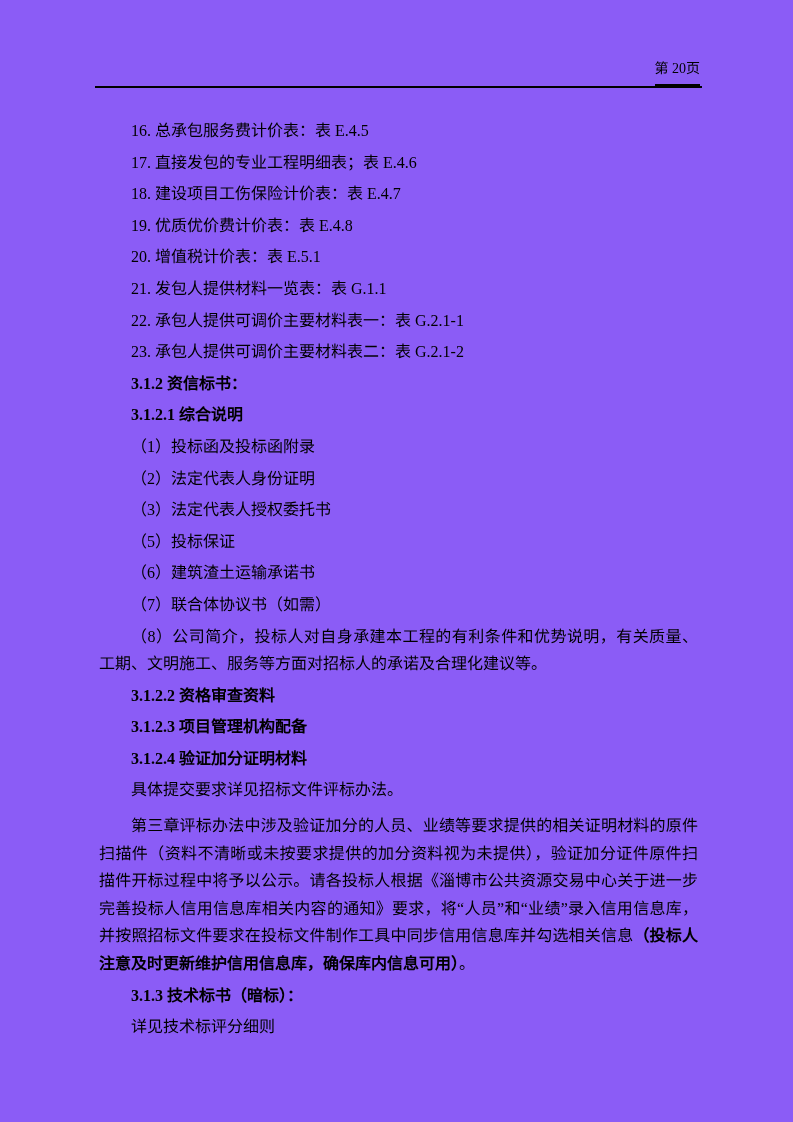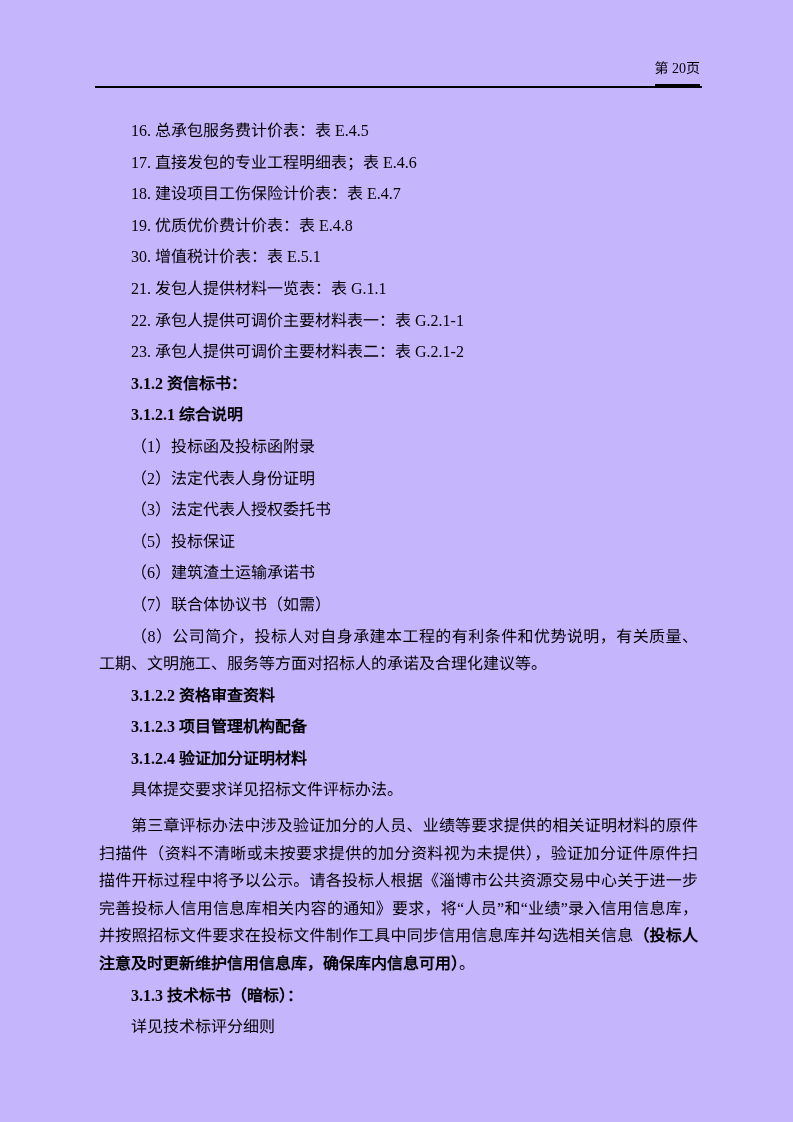--- a/index.html
+++ b/index.html
@@ -4,21 +4,21 @@
 <style>
   html, body {
     margin: 0;
     padding: 0;
     background: #ffffff;
   }
   .page {
     position: relative;
     width: 793px;
     height: 1122px;
-    background: #c4b5fd;
+    background: #8b5cf6;
     color: #000000;
     font-family: "Liberation Serif", "DejaVu Serif", serif;
     overflow: hidden;
   }
   .header {
     position: absolute;
     left: 95px;
     top: 0;
     width: 607px;
     height: 88px;
@@ -72,21 +72,21 @@
   <div class="header">
     <span class="page-num">第 20页</span>
     <div class="header-rule"></div>
   </div>
 
   <div class="content">
     <p>16. 总承包服务费计价表：表 E.4.5</p>
     <p>17. 直接发包的专业工程明细表；表 E.4.6</p>
     <p>18. 建设项目工伤保险计价表：表 E.4.7</p>
     <p>19. 优质优价费计价表：表 E.4.8</p>
-    <p>30. 增值税计价表：表 E.5.1</p>
+    <p>20. 增值税计价表：表 E.5.1</p>
     <p>21. 发包人提供材料一览表：表 G.1.1</p>
     <p>22. 承包人提供可调价主要材料表一：表 G.2.1-1</p>
     <p>23. 承包人提供可调价主要材料表二：表 G.2.1-2</p>
     <p class="hd">3.1.2 资信标书：</p>
     <p class="hd">3.1.2.1 综合说明</p>
     <p>（1）投标函及投标函附录</p>
     <p>（2）法定代表人身份证明</p>
     <p>（3）法定代表人授权委托书</p>
     <p>（5）投标保证</p>
     <p>（6）建筑渣土运输承诺书</p>

